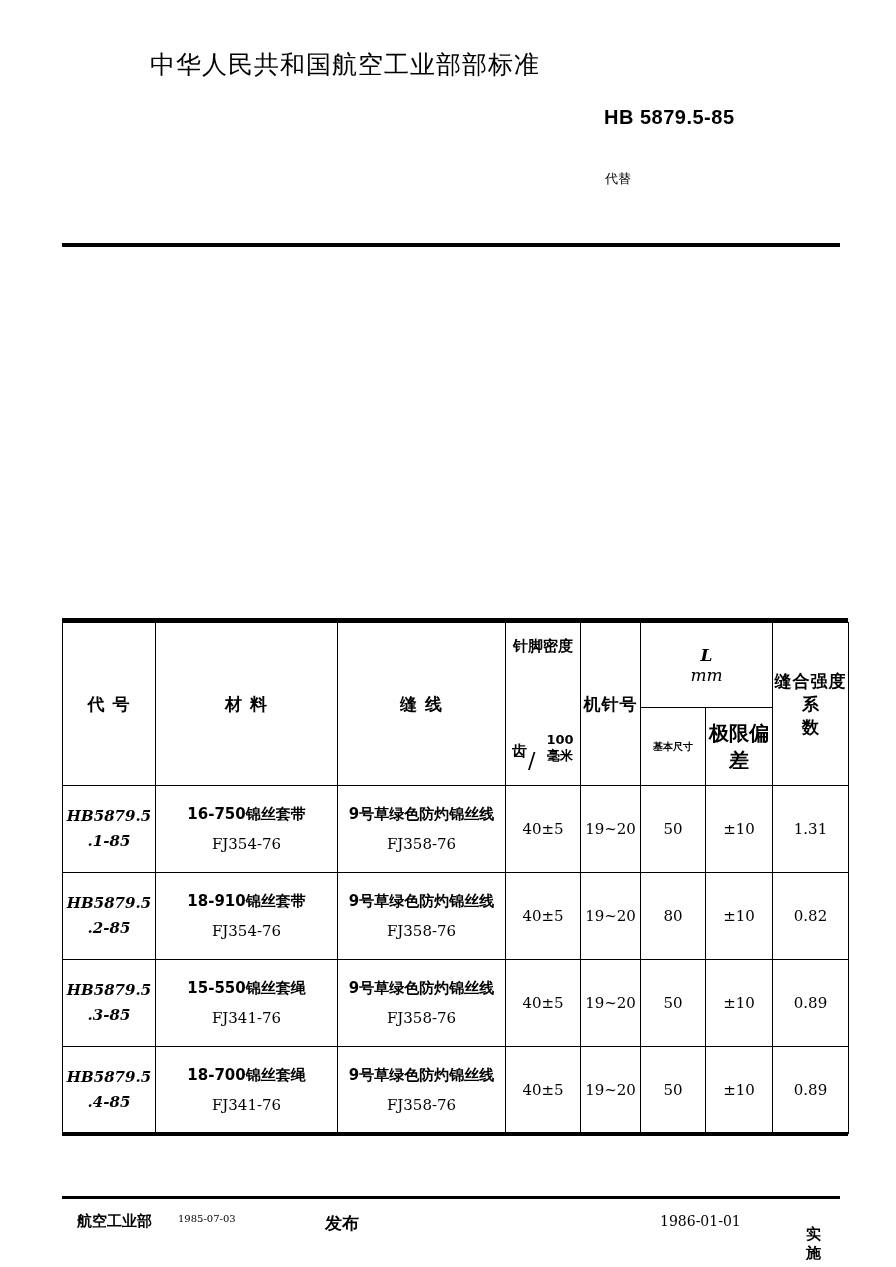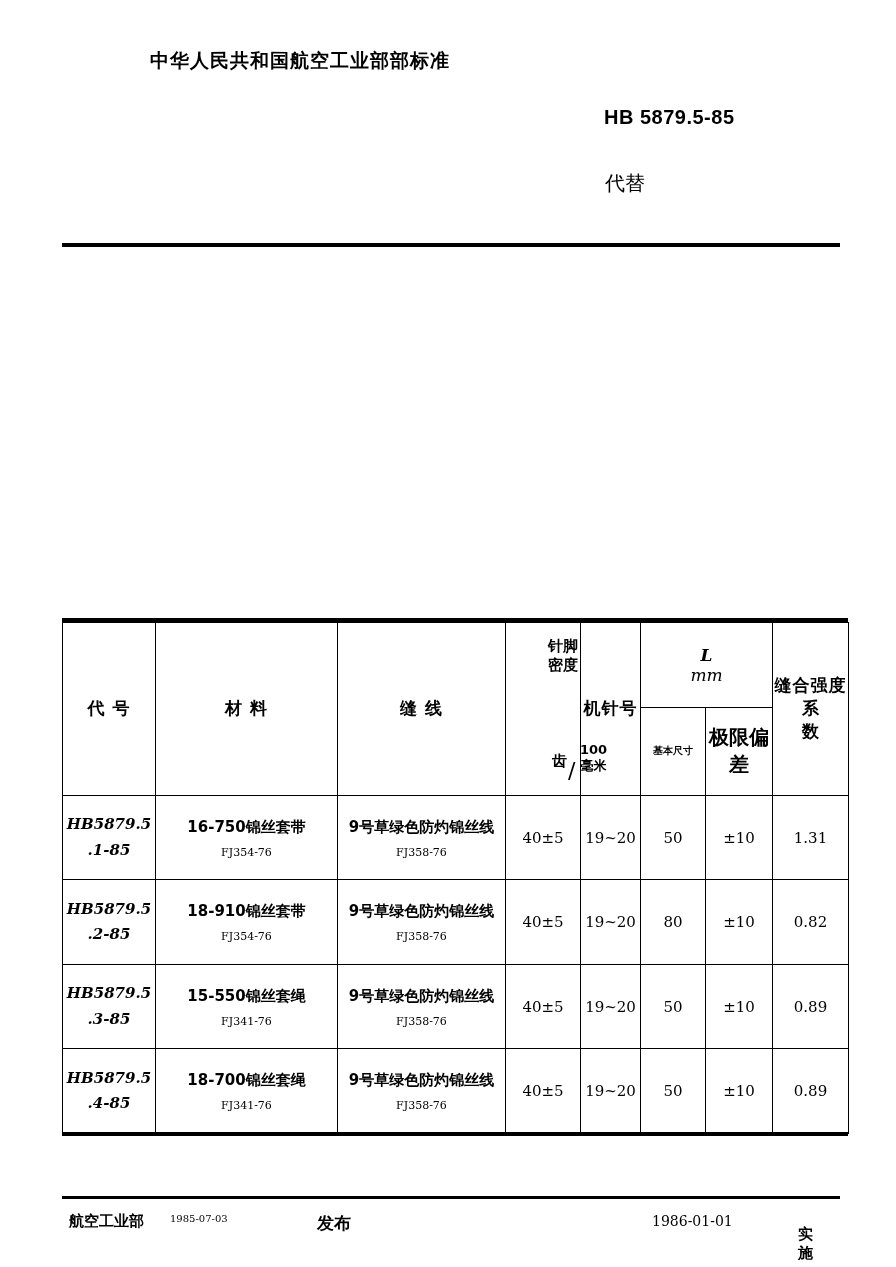--- a/index.html
+++ b/index.html
@@ -9,21 +9,21 @@
     font-family:"Liberation Sans","DejaVu Sans",sans-serif;
     color:#000;
     position:relative;
     overflow:hidden;
   }
   .page{position:absolute;inset:0;}
 
   
   .org-title{
     position:absolute;left:150px;top:48px;
-    font-size:19px;font-weight:bold;letter-spacing:1px;
+    font-size:25px;font-weight:normal;letter-spacing:1px;
     white-space:nowrap;
   }
   .doc-title{
     position:absolute;left:118px;top:110px;width:420px;
     text-align:center;
   }
   .doc-title .line1{
     font-size:27px;font-weight:bold;letter-spacing:9px;
     font-family:"DejaVu Sans",sans-serif;
     transform:scaleY(1.12);
@@ -34,21 +34,21 @@
     font-family:"DejaVu Sans",sans-serif;
     transform:scaleY(1.12);
   }
   .std-no{
     position:absolute;left:604px;top:106px;
     font-size:20px;font-weight:bold;letter-spacing:0.5px;
     white-space:nowrap;
   }
   .replaces{
     position:absolute;left:605px;top:170px;
-    font-size:20px;
+    font-size:13px;
   }
   .rule-head{
     position:absolute;left:62px;top:243px;width:778px;height:4px;
     background:#000;
   }
 
   
   .drawing{position:absolute;left:0;top:300px;width:896px;height:300px;}
   .drawing svg{display:block;}
 
@@ -76,46 +76,46 @@
   }
   .tbl-top{
     position:absolute;left:62px;top:618px;width:786px;height:4px;background:#000;
   }
   .tbl-bot{
     position:absolute;left:62px;top:1132px;width:786px;height:4px;background:#000;
   }
   .hd-sp{letter-spacing:9px;padding-left:9px;}
   .dens{
     position:relative;height:100%;
-    font-family:"DejaVu Sans",sans-serif;font-weight:bold;margin-left:40px;
+    font-family:"DejaVu Sans",sans-serif;font-weight:bold;
   }
   .dens .t{position:absolute;left:0;right:0;top:14px;font-size:15px;letter-spacing:0px;}
   .dens .frac{position:absolute;left:0;right:0;bottom:8px;font-size:13px;}
   .dens .frac .num{position:absolute;left:6px;bottom:16px;}
   .dens .frac .sl{position:absolute;left:22px;bottom:4px;font-size:22px;font-weight:normal;}
   .dens .frac .den{position:absolute;left:34px;bottom:12px;}
   .lmm .sym{font-family:"DejaVu Serif",serif;font-style:italic;font-size:17px;font-weight:bold;}
   .lmm .unit{font-family:"DejaVu Serif",serif;font-style:italic;font-size:17px;}
   .cell-code{
     font-family:"DejaVu Serif",serif;font-style:italic;font-size:14px;
     line-height:1.7;font-weight:bold;
   }
   .cell-two{
     font-family:"DejaVu Sans",sans-serif;
     font-size:15px;line-height:2.0;text-align:left;padding-left:8px;
     font-weight:bold;
   }
-  .cell-two .sub{font-family:"DejaVu Serif",serif;font-style:normal;font-weight:normal;font-size:11px;}
+  .cell-two .sub{font-family:"DejaVu Serif",serif;font-style:normal;font-weight:normal;font-size:15px;}
   .num{font-family:"DejaVu Serif",serif;font-size:15px;}
 
   
   .rule-foot{
     position:absolute;left:62px;top:1196px;width:778px;height:3px;background:#000;
   }
-  .footer{position:absolute;left:7px;top:1205px;width:778px;height:40px;}
+  .footer{position:absolute;left:15px;top:1205px;width:778px;height:40px;}
   .f-dept{position:absolute;left:62px;top:7px;font-size:15px;font-weight:bold;}
   .f-date1{position:absolute;left:163px;top:8px;font-size:10px;font-family:"DejaVu Serif",serif;}
   .f-pub{position:absolute;left:310px;top:7px;font-size:17px;font-weight:bold;}
   .f-date2{position:absolute;left:645px;top:8px;font-size:14px;font-family:"DejaVu Serif",serif;}
   .f-impl{position:absolute;left:791px;top:7px;font-size:15px;font-weight:bold;margin-top:13px;}
 </style>
 </head>
 <body>
 
 <div class="page">

